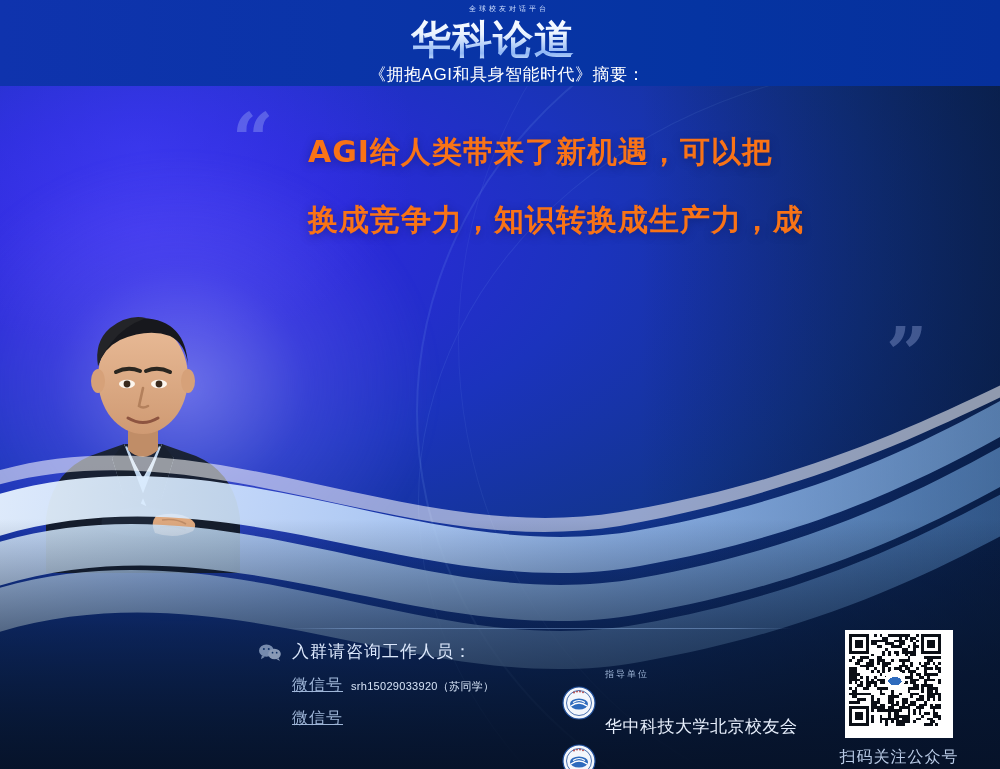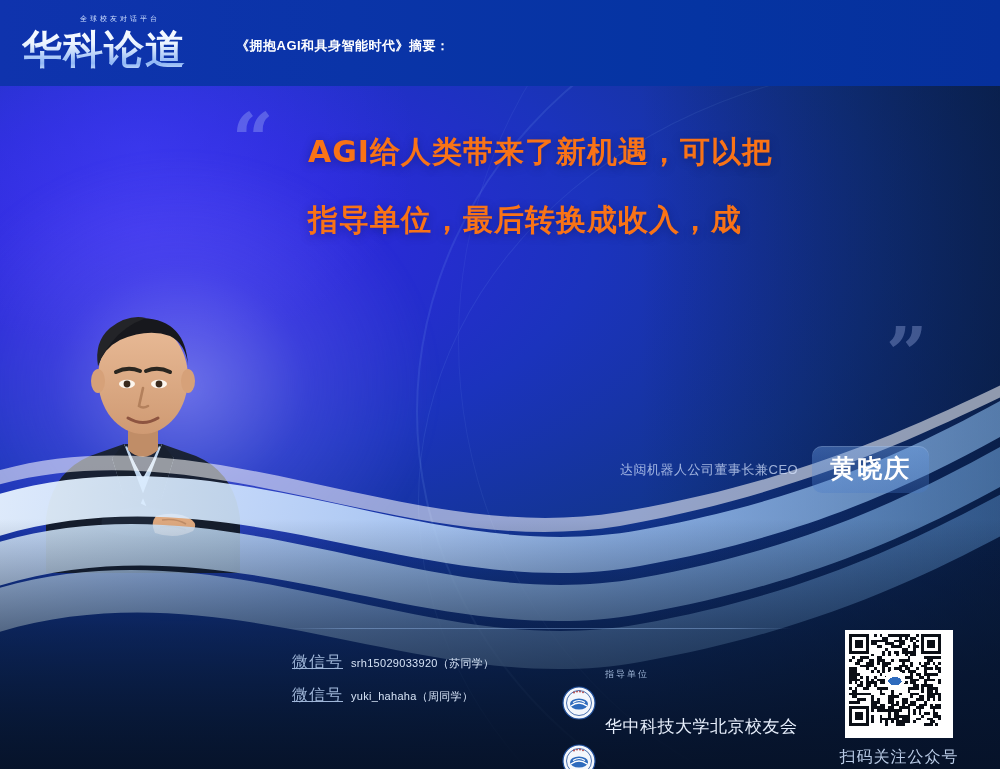--- a/index.html
+++ b/index.html
@@ -40,40 +40,39 @@
     background:transparent;pointer-events:none;
   }
   .arc.a1{right:-420px;top:-40px;width:1000px;height:900px;border-width:2px;border-color:rgba(150,195,255,.12);}
   .arc.a2{right:-470px;top:60px;width:1050px;height:880px;border-color:rgba(150,195,255,.10);}
   .arc.a3{right:-360px;top:-140px;width:900px;height:960px;border-color:rgba(150,195,255,.08);}
 
   
   .header{
     position:absolute;left:0;top:0;width:1000px;height:86px;
     background:linear-gradient(90deg,#0f33ad 0%,#0a34a8 35%,#0534a2 70%,#06309c 100%);
-    display:flex;align-items:center;
+    display:flex;align-items:center;flex-direction:column;
   }
   .brand{position:relative;margin-left:22px;width:200px;height:66px;}
   .brand-tag{
     position:absolute;left:58px;top:4px;
     font-size:7px;letter-spacing:3px;color:#cfe0ff;white-space:nowrap;
   }
   .brand-main{
     position:absolute;left:0;top:12px;
     font-size:40px;font-weight:bold;letter-spacing:1px;
     background:linear-gradient(180deg,#ffffff 0%,#eaf3ff 40%,#8fb6f5 75%,#ffffff 100%);
     -webkit-background-clip:text;background-clip:text;color:transparent;
     -webkit-text-fill-color:transparent;
     text-shadow:none;
     font-family:"DejaVu Sans","Liberation Sans",sans-serif;
   }
   .header-title{
-    margin-left:14px;color:#ffffff;font-size:13px;letter-spacing:.5px;
+    margin-left:14px;color:#ffffff;font-size:17px;letter-spacing:.5px;
     margin-top:6px;
-    font-weight:bold;
   }
 
   
   .quote-mark{
     position:absolute;font-weight:bold;color:rgba(190,205,255,.30);
     font-family:"DejaVu Serif","Liberation Serif",serif;line-height:1;
     user-select:none;
   }
   .quote-open{left:232px;top:104px;font-size:72px;}
   .quote-close{left:886px;top:318px;font-size:72px;}
@@ -246,38 +245,48 @@
       <div class="brand-main">华科论道</div>
     </div>
     <div class="header-title">《拥抱AGI和具身智能时代》摘要：</div>
   </div>
 
   <div class="quote-mark quote-open">“</div>
   <div class="quote-mark quote-close">”</div>
 
   <div class="quote-body">
     <div class="quote-line">AGI给人类带来了新机遇，可以把</div>
-    <div class="quote-line">指导单位，最后转换成收入，成</div>
+    <div class="quote-line">换成竞争力，知识转换成生产力，成</div>
   </div>
 
-  <div class="attrib">
-    <div class="attrib-role">达闼机器人公司董事长兼CEO</div>
-    <div class="attrib-name">黄晓庆</div>
-  </div>
 
   <div class="divider"></div>
 
   <div class="contact">
+    <div class="contact-head">
+      <span class="wechat-icon">
+        <svg viewBox="0 0 26 20" width="24" height="18">
+          <ellipse cx="9" cy="8.5" rx="8.2" ry="6.8" fill="#b9cde8"></ellipse>
+          <path d="M4 14 L3 18 L7.5 15.2 Z" fill="#b9cde8"></path>
+          <circle cx="6.2" cy="6.6" r="1.1" fill="#123a72"></circle>
+          <circle cx="11.6" cy="6.6" r="1.1" fill="#123a72"></circle>
+          <ellipse cx="18" cy="12.2" rx="7" ry="5.8" fill="#d6e4f6"></ellipse>
+          <path d="M22.6 17 L24 20 L20 17.8 Z" fill="#d6e4f6"></path>
+          <circle cx="15.8" cy="10.8" r="0.95" fill="#123a72"></circle>
+          <circle cx="20.4" cy="10.8" r="0.95" fill="#123a72"></circle>
+        </svg>
+      </span>
+      <span class="contact-title">入群请咨询工作人员：</span>
+    </div>
     <div class="contact-row">
       <span class="contact-label">微信号</span>
       <span class="contact-value">srh15029033920（苏同学）</span>
     </div>
     <div class="contact-row">
       <span class="contact-label">微信号</span>
-      <span class="contact-value">yuki_hahaha（周同学）</span>
     </div>
   </div>
 
   <div class="orgs">
     <div class="org">
       <span class="org-seal">
         <svg viewBox="0 0 34 34" width="34" height="34">
           <circle cx="17" cy="17" r="16" fill="#f4f7fc"></circle>
           <circle cx="17" cy="17" r="16" fill="none" stroke="#1f4f9c" stroke-width="1.2"></circle>
           <circle cx="17" cy="17" r="12.5" fill="none" stroke="#1f4f9c" stroke-width="0.8"></circle>

